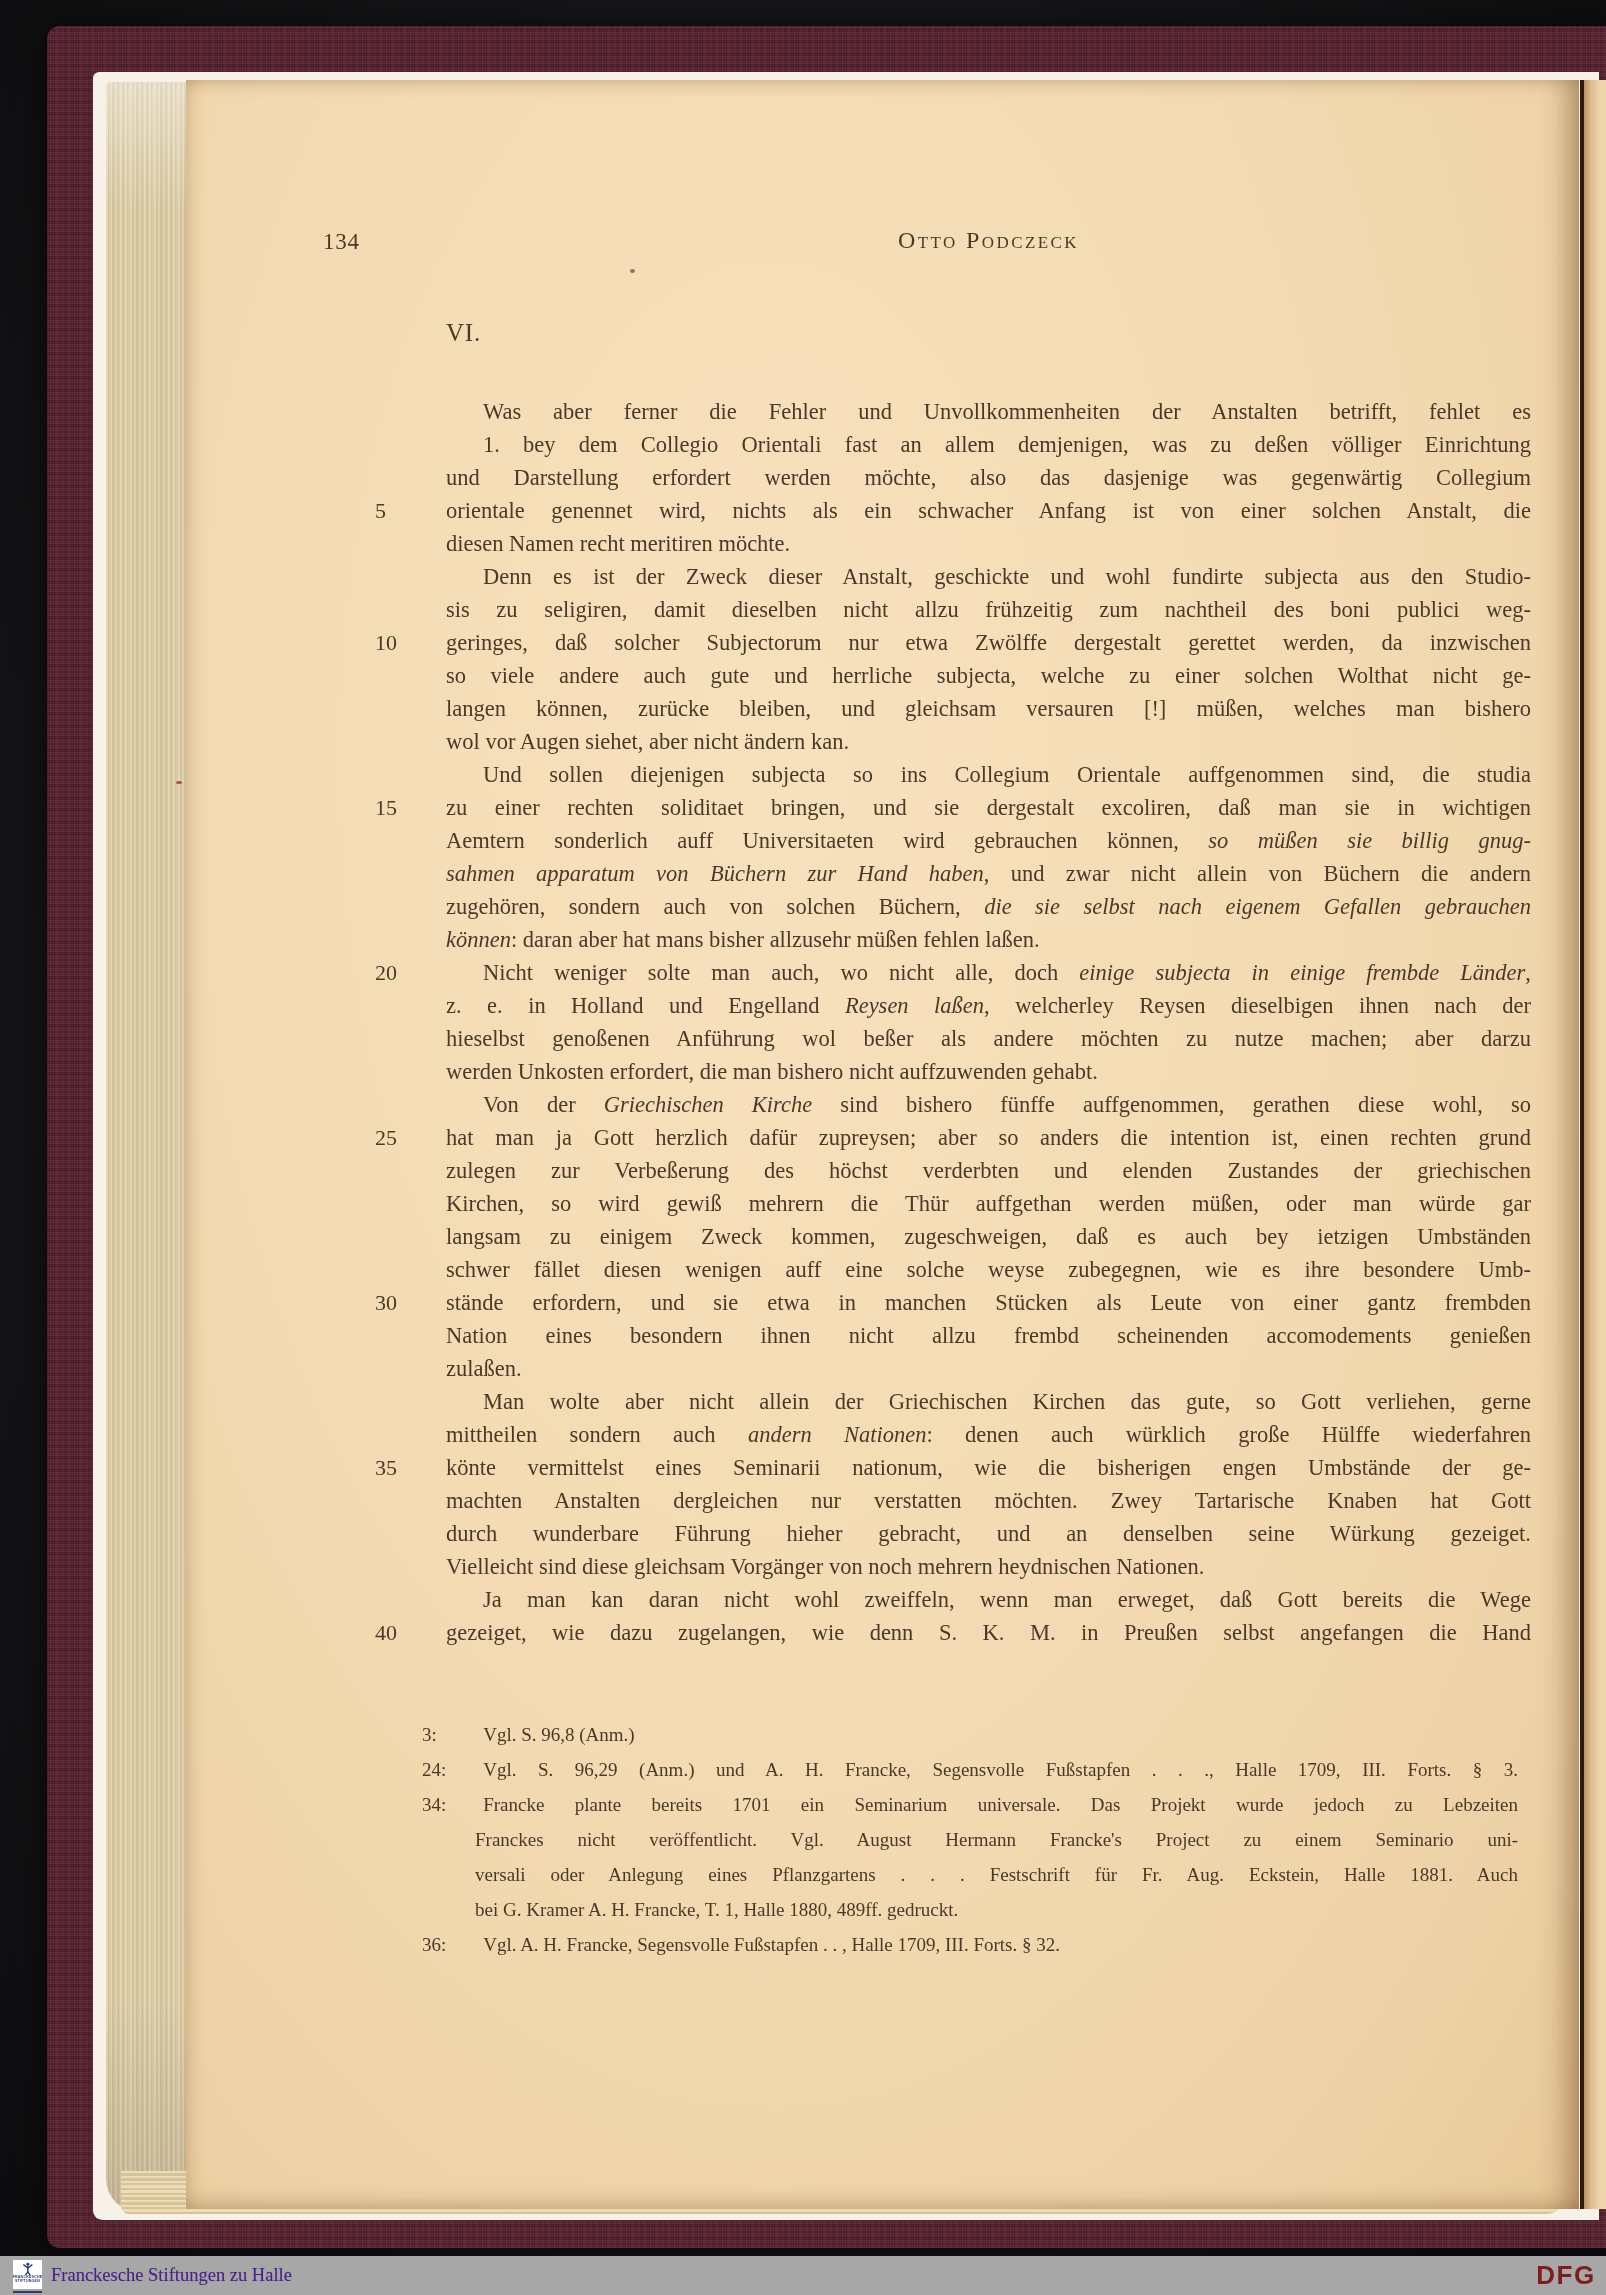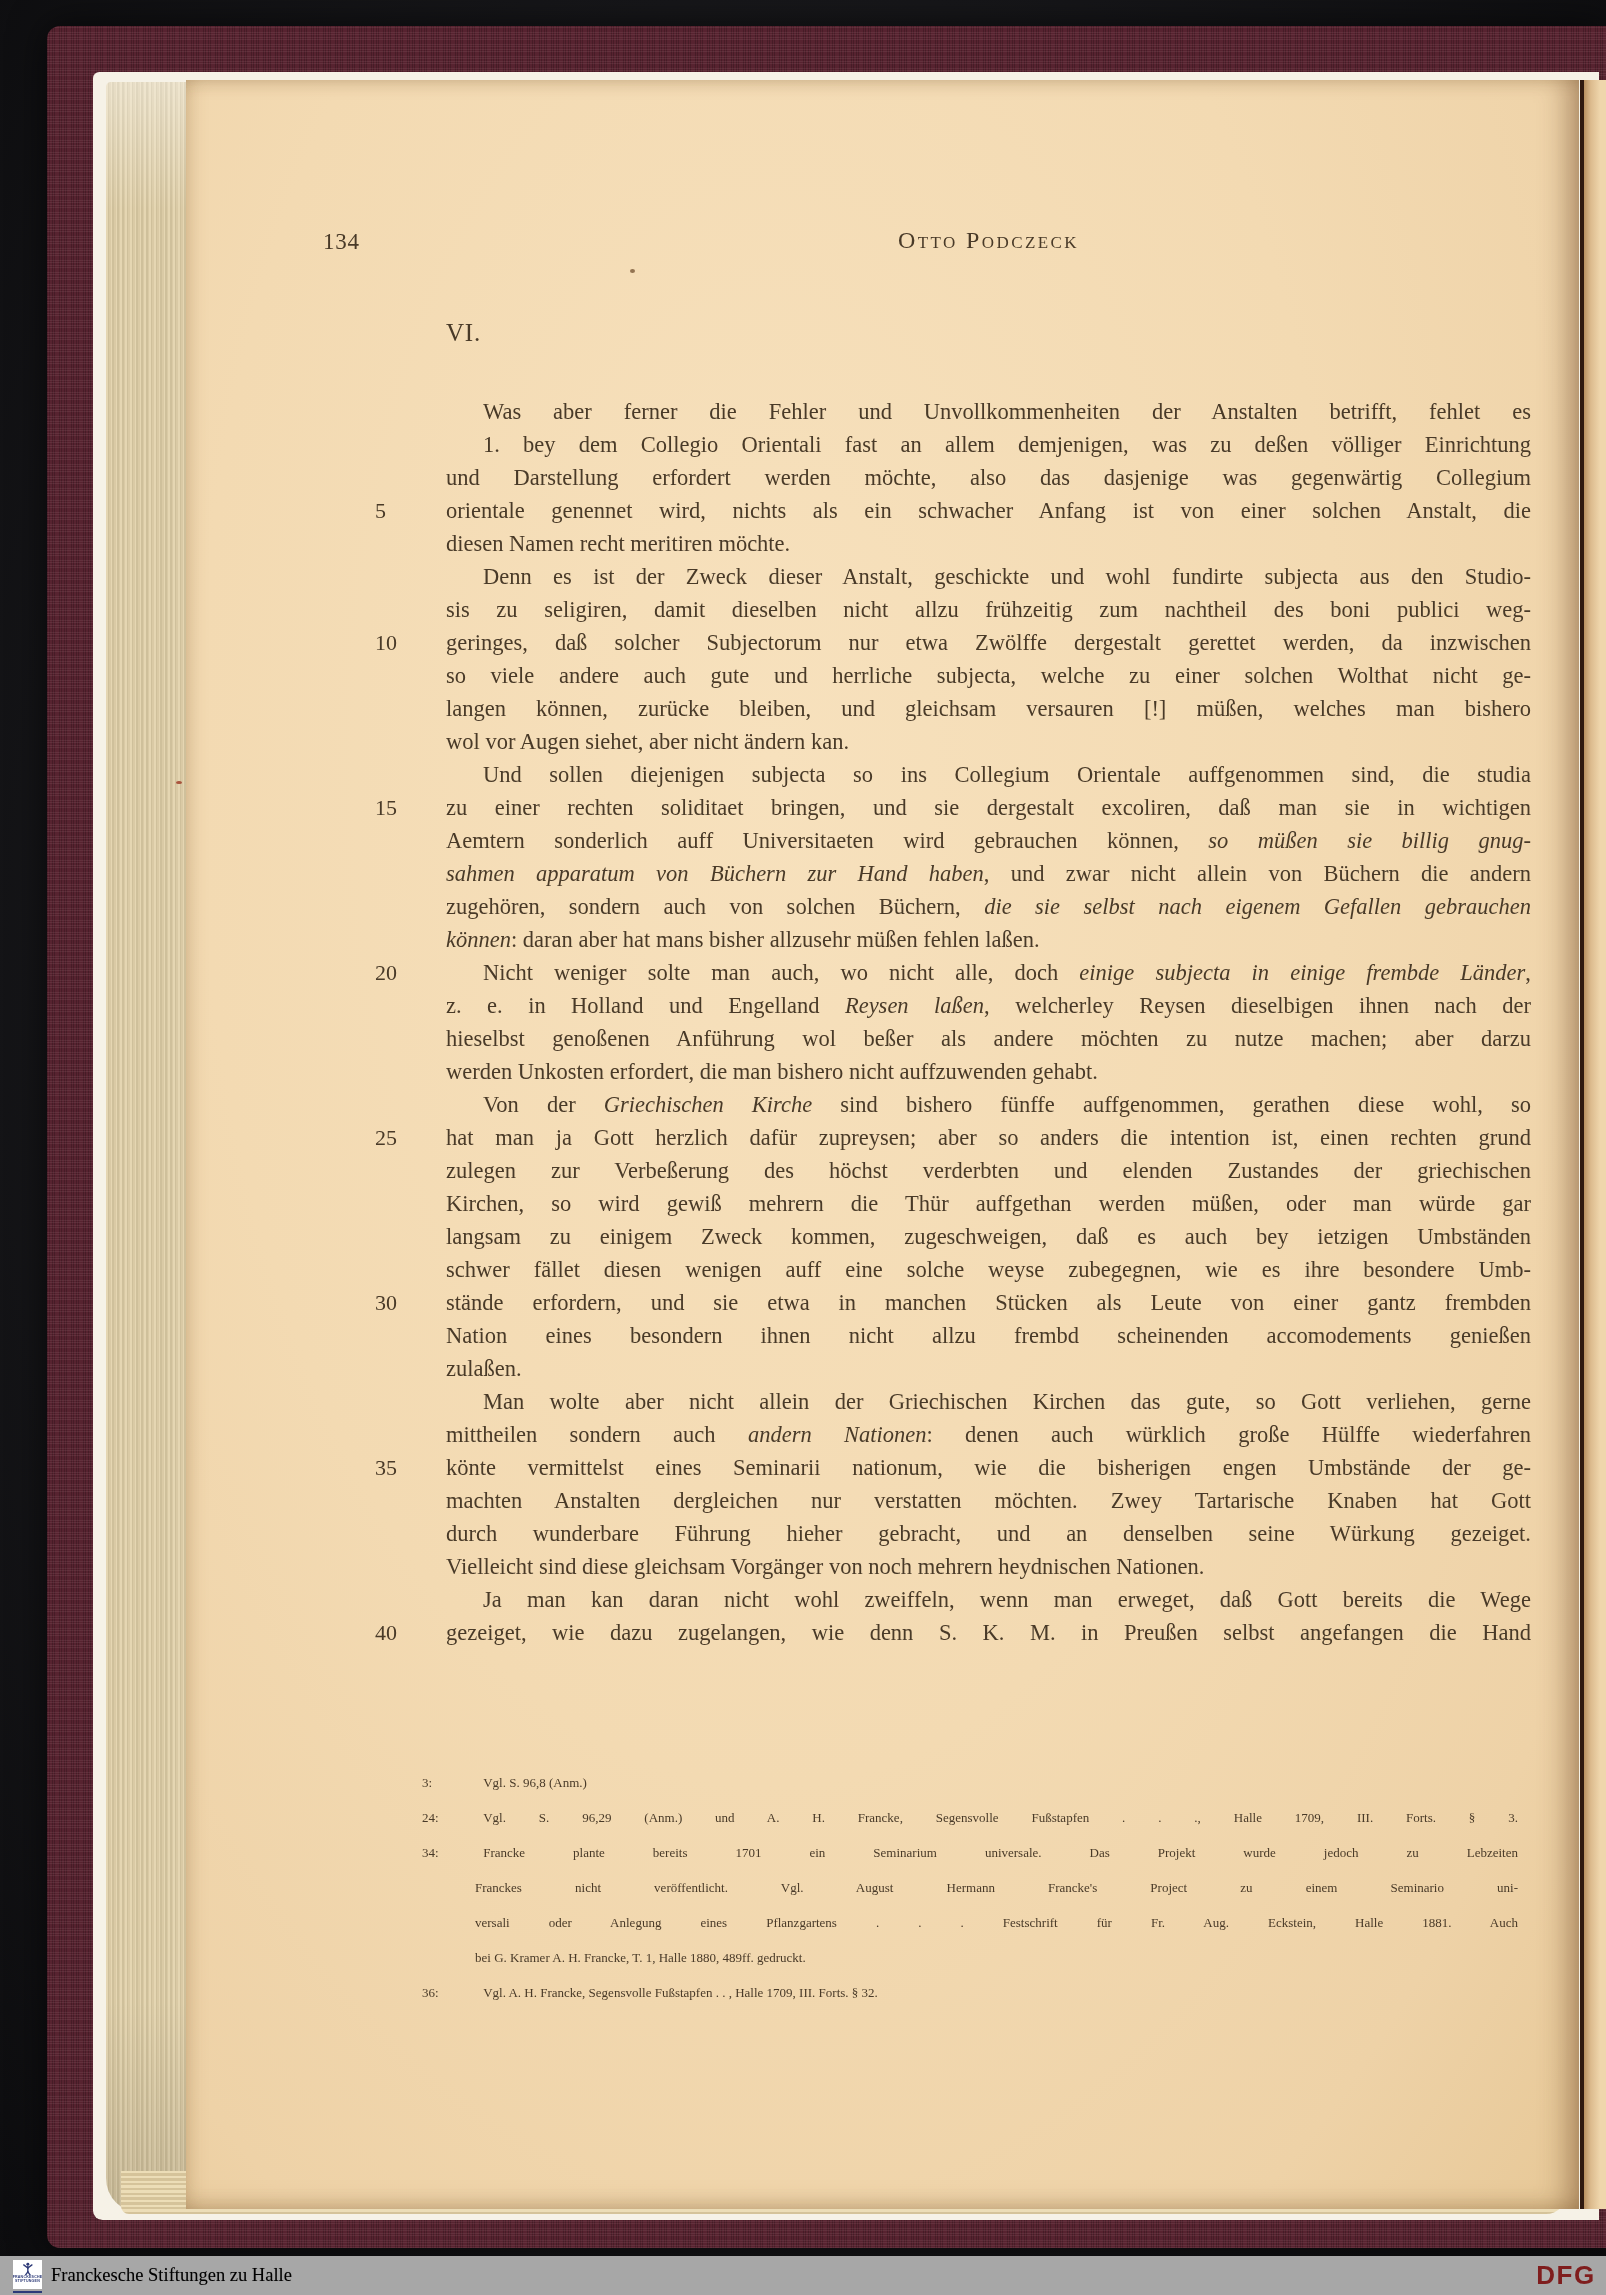--- a/index.html
+++ b/index.html
@@ -40,36 +40,36 @@
   .runtitle{position:absolute;left:260px;top:147px;width:1085px;text-align:center;
     font-variant:small-caps;letter-spacing:2.4px;font-size:24px;}
   .secthead{position:absolute;left:260px;top:239px;width:1085px;text-align:left;
     font-size:25px;letter-spacing:0.8px;}
   .bodytext{position:absolute;left:260px;top:287px;width:1085px;font-size:22.5px;margin-top:28px;}
   .row{position:relative;height:33px;line-height:33px;text-align:justify;text-align-last:justify;text-justify:inter-word;}
   .row.nojust{text-align-last:left;}
   .row.ind{text-indent:37px;}
   .lnum{position:absolute;left:-71px;width:51px;text-align:right;font-size:22px;text-indent:0;}
   .it{font-style:italic;}
-  .footnotes{position:absolute;left:289px;top:1637px;width:1043px;font-size:13px;margin-top:48px;}
+  .footnotes{position:absolute;left:289px;top:1637px;width:1043px;font-size:19px;}
   .fnrow{height:35px;line-height:35px;}
   .hang{text-indent:-53px;}
   .fnlabel{display:inline-block;width:50px;text-align:right;margin-right:11.2px;text-indent:0;}
   .speck{position:absolute;border-radius:50%;}
   .s1{left:444px;top:189px;width:4.8px;height:4px;background:#7a5a38;opacity:.8;}
   .s2{left:-9.6px;top:701px;width:5.6px;height:3.2px;background:#a0402a;opacity:.85;}
   
   .footerbar{position:absolute;left:0;top:2256px;width:1607px;height:39px;background:#a7a7a7;}
   .instlogo{position:absolute;left:13px;top:4px;width:29px;height:29px;background:#ffffff;
     display:flex;flex-direction:column;align-items:center;justify-content:flex-start;padding-top:1.6px;box-sizing:border-box;}
   .logotext{text-align:center;font-family:"Liberation Sans", sans-serif;font-weight:700;}
   .logotext span{display:block;font-size:3.6px;line-height:4px;letter-spacing:0.2px;}
   .logounderline{position:absolute;left:13px;top:35px;width:29px;height:2.4px;}
   .insttext{position:absolute;left:51px;top:0;height:39px;display:flex;align-items:center;
-    color:#000000;font-size:18.5px;font-family:"Liberation Serif", serif;text-shadow:0 0 0.8px rgba(0,0,0,.25);}
+    color:#4c1d95;font-size:18.5px;font-family:"Liberation Serif", serif;text-shadow:0 0 0.8px rgba(0,0,0,.25);}
   .dfg{position:absolute;right:11.2px;top:0;height:39px;display:flex;align-items:center;
     color:#7f1d1d;font-family:"Liberation Sans", sans-serif;font-weight:700;font-size:26px;letter-spacing:1.6px;}
 </style>
 </head>
 <body>
 
 <div class="stage">
 
   <div class="cover"></div>
   <div class="endpaper"></div>

